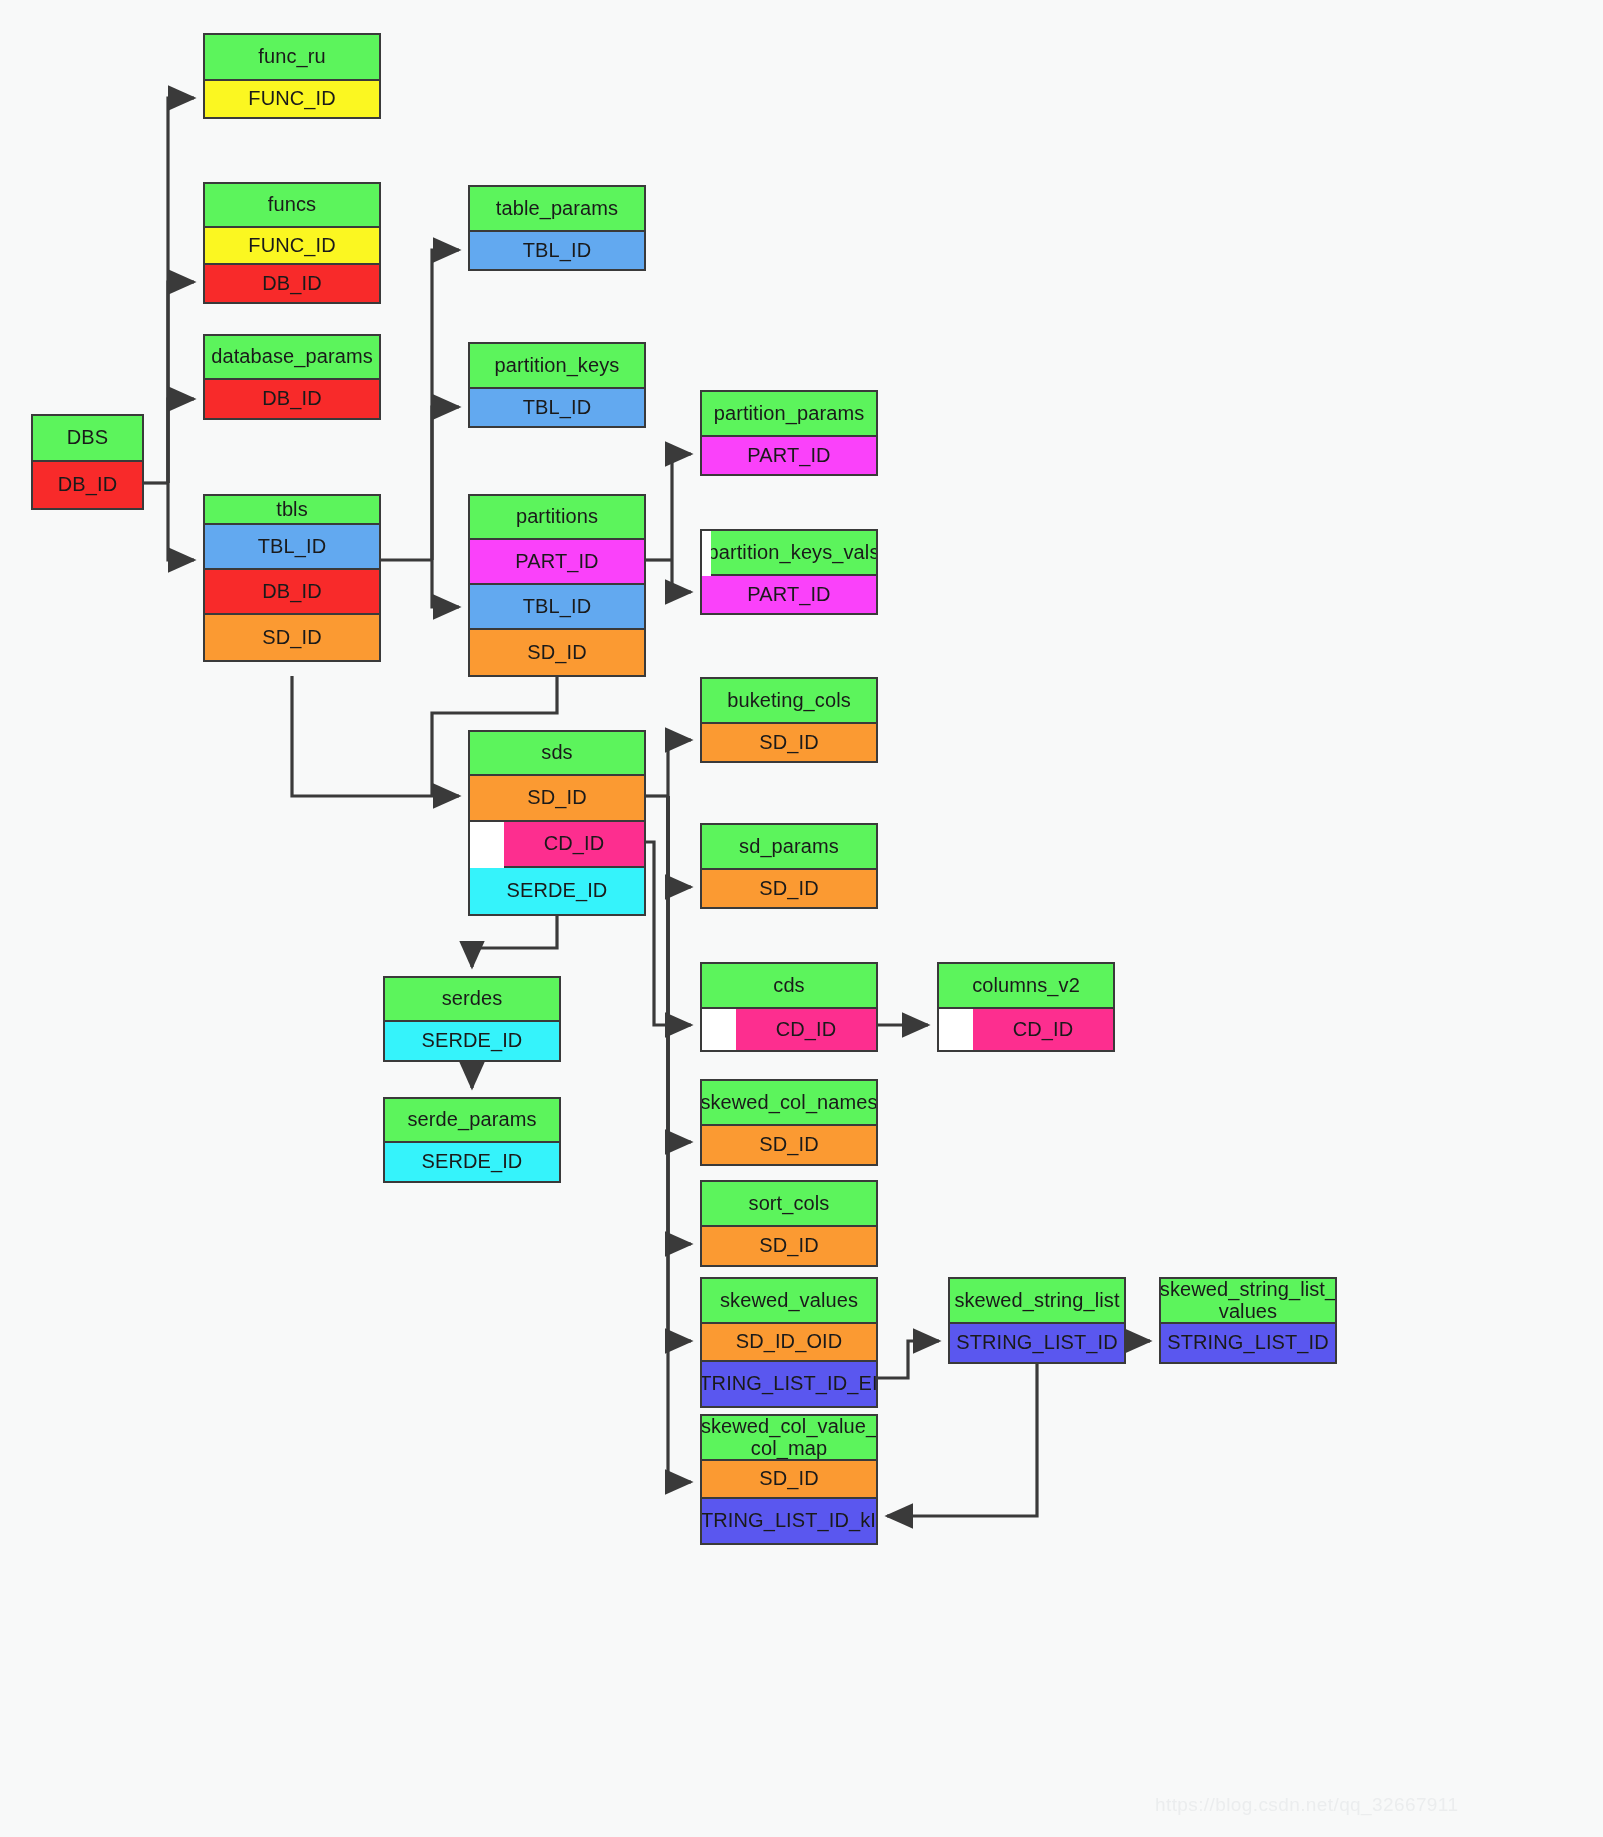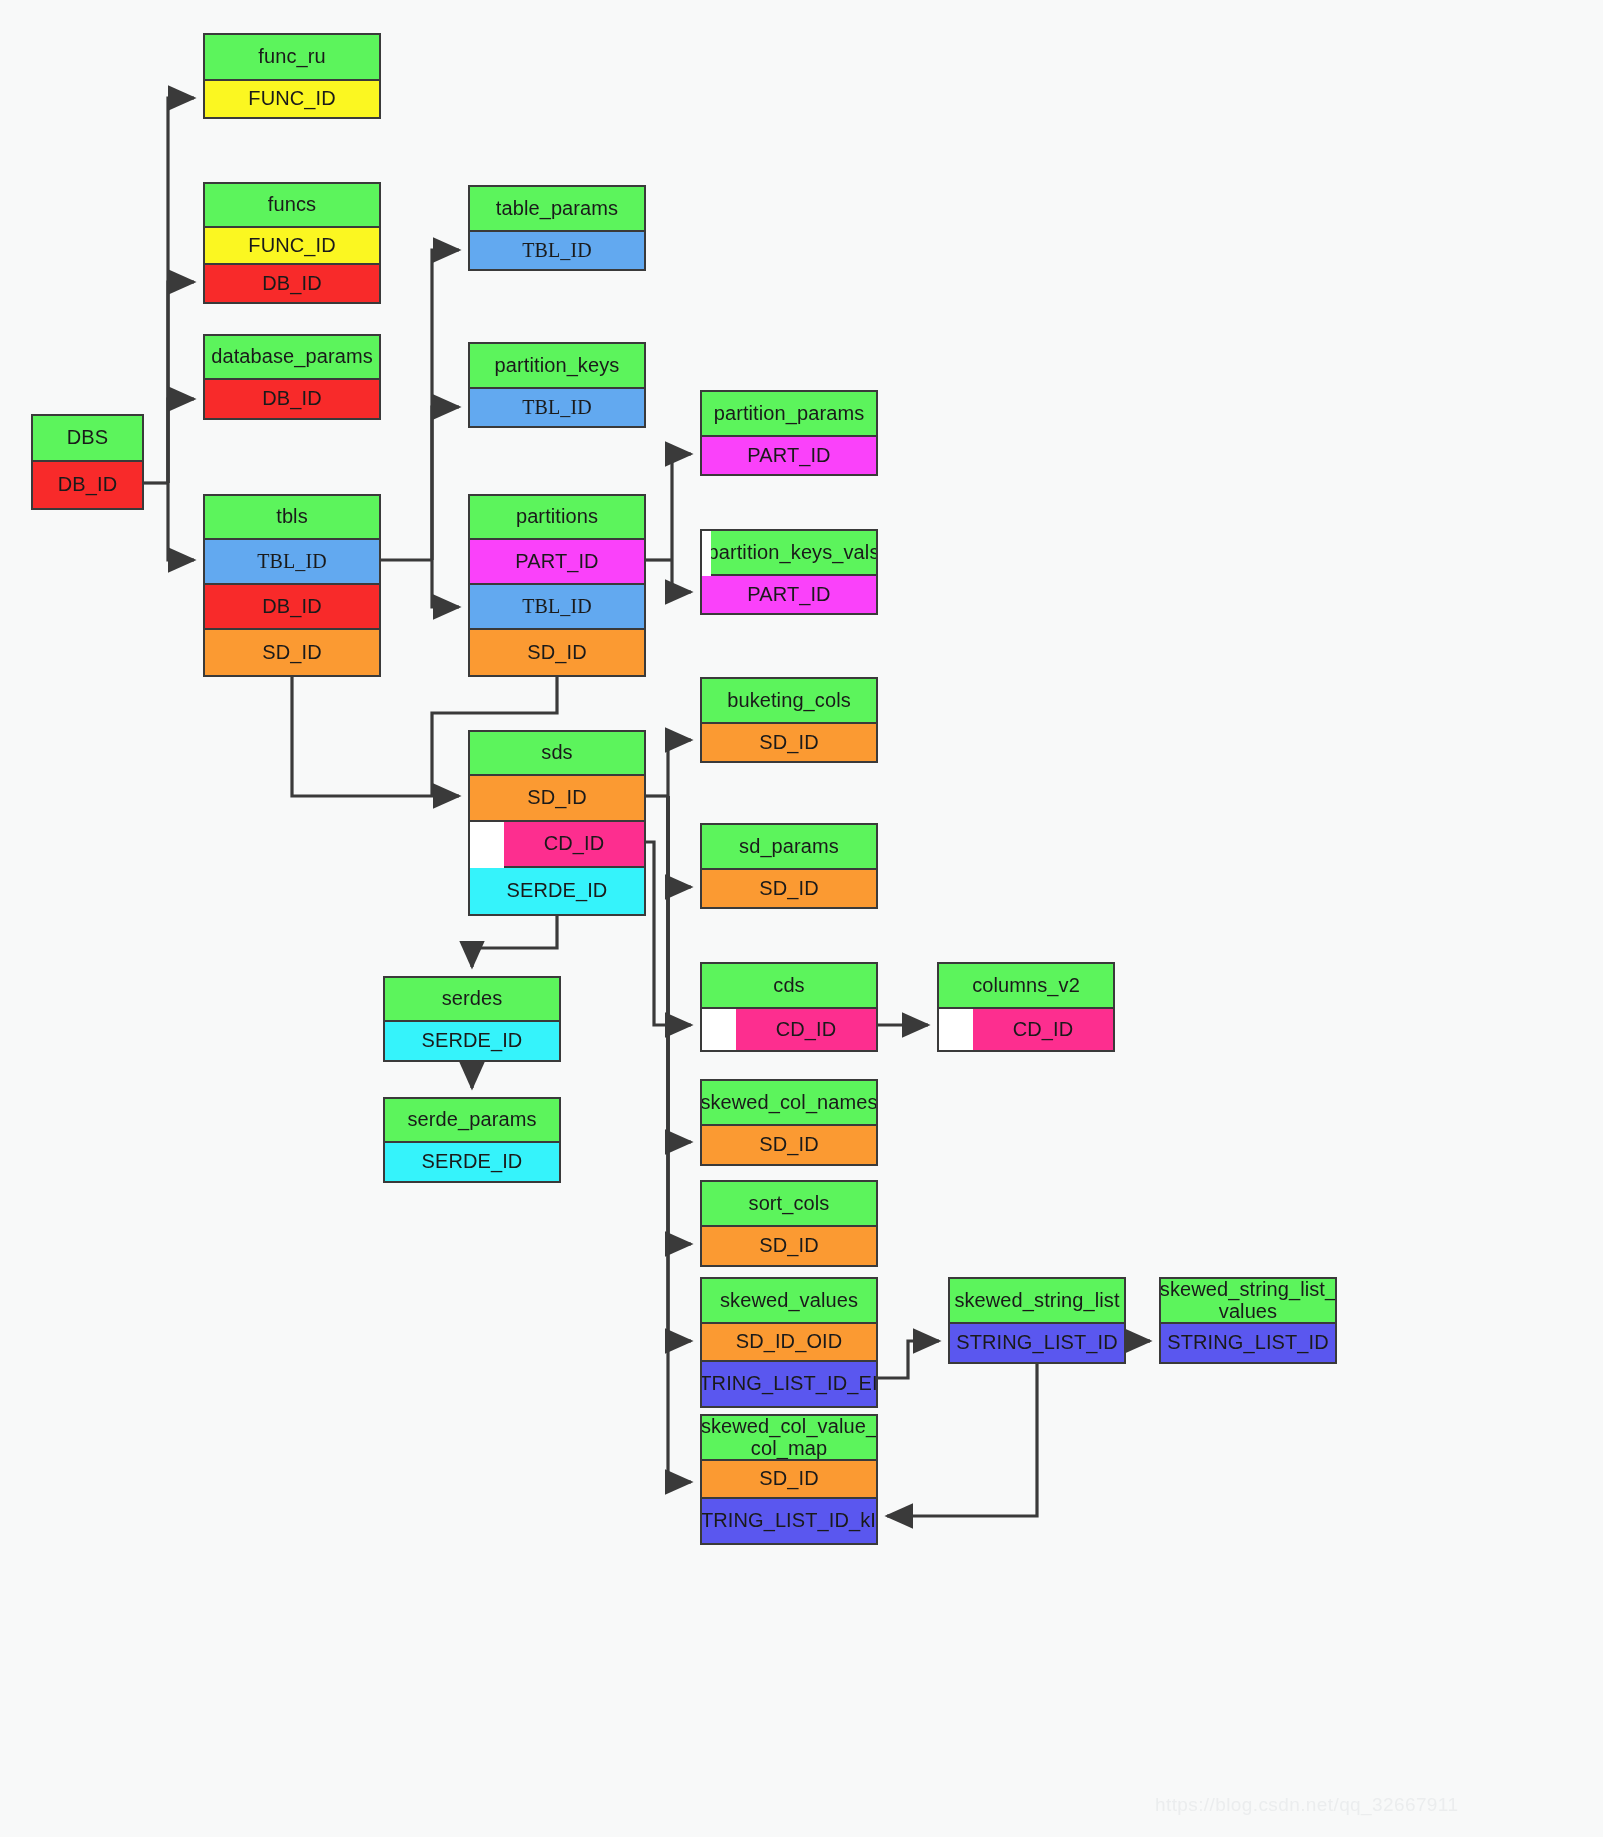--- a/index.html
+++ b/index.html
@@ -46,21 +46,21 @@
     letter-spacing: 0.1px;
     overflow: hidden;
     white-space: pre-line;
   }
   .row:last-child {
     border-bottom: none;
   }
   .c-green  { background: #5cf45c; }
   .c-yellow { background: #fbf721; }
   .c-red    { background: #f82a2a; }
-  .c-blue   { background: #62a9f0; font-family: Liberation Serif, serif; }
+  .c-blue   { background: #62a9f0; }
   .c-magenta{ background: #fa41fa; }
   .c-orange { background: #fb9a32; }
   .c-pink   { background: #fd2e8f; margin-left: 34px; }
   .c-cyan   { background: #35f3fb; }
   .c-purple { background: #5a57ef; }
   .watermark {
     position: absolute;
     color: #ebedee;
     font-size: 19px;
     letter-spacing: 0.4px;
@@ -139,21 +139,21 @@
       <div class="entity" style="left: 203px; top: 182px; width: 178px;">
         <div class="row c-green" style="height: 44px;">funcs</div>
         <div class="row c-yellow" style="height: 37px;">FUNC_ID</div>
         <div class="row c-red" style="height: 37px;">DB_ID</div>
       </div>
       <div class="entity" style="left: 203px; top: 334px; width: 178px;">
         <div class="row c-green" style="height: 44px;">database_params</div>
         <div class="row c-red" style="height: 38px;">DB_ID</div>
       </div>
       <div class="entity" style="left: 203px; top: 494px; width: 178px;">
-        <div class="row c-green" style="height: 44px;">tbls</div>
+        <div class="row c-green" style="height: 29px;">tbls</div>
         <div class="row c-blue" style="height: 45px;">TBL_ID</div>
         <div class="row c-red" style="height: 45px;">DB_ID</div>
         <div class="row c-orange" style="height: 45px;">SD_ID</div>
       </div>
       <div class="entity" style="left: 468px; top: 185px; width: 178px;">
         <div class="row c-green" style="height: 45px;">table_params</div>
         <div class="row c-blue" style="height: 37px;">TBL_ID</div>
       </div>
       <div class="entity" style="left: 468px; top: 342px; width: 178px;">
         <div class="row c-green" style="height: 45px;">partition_keys</div>

